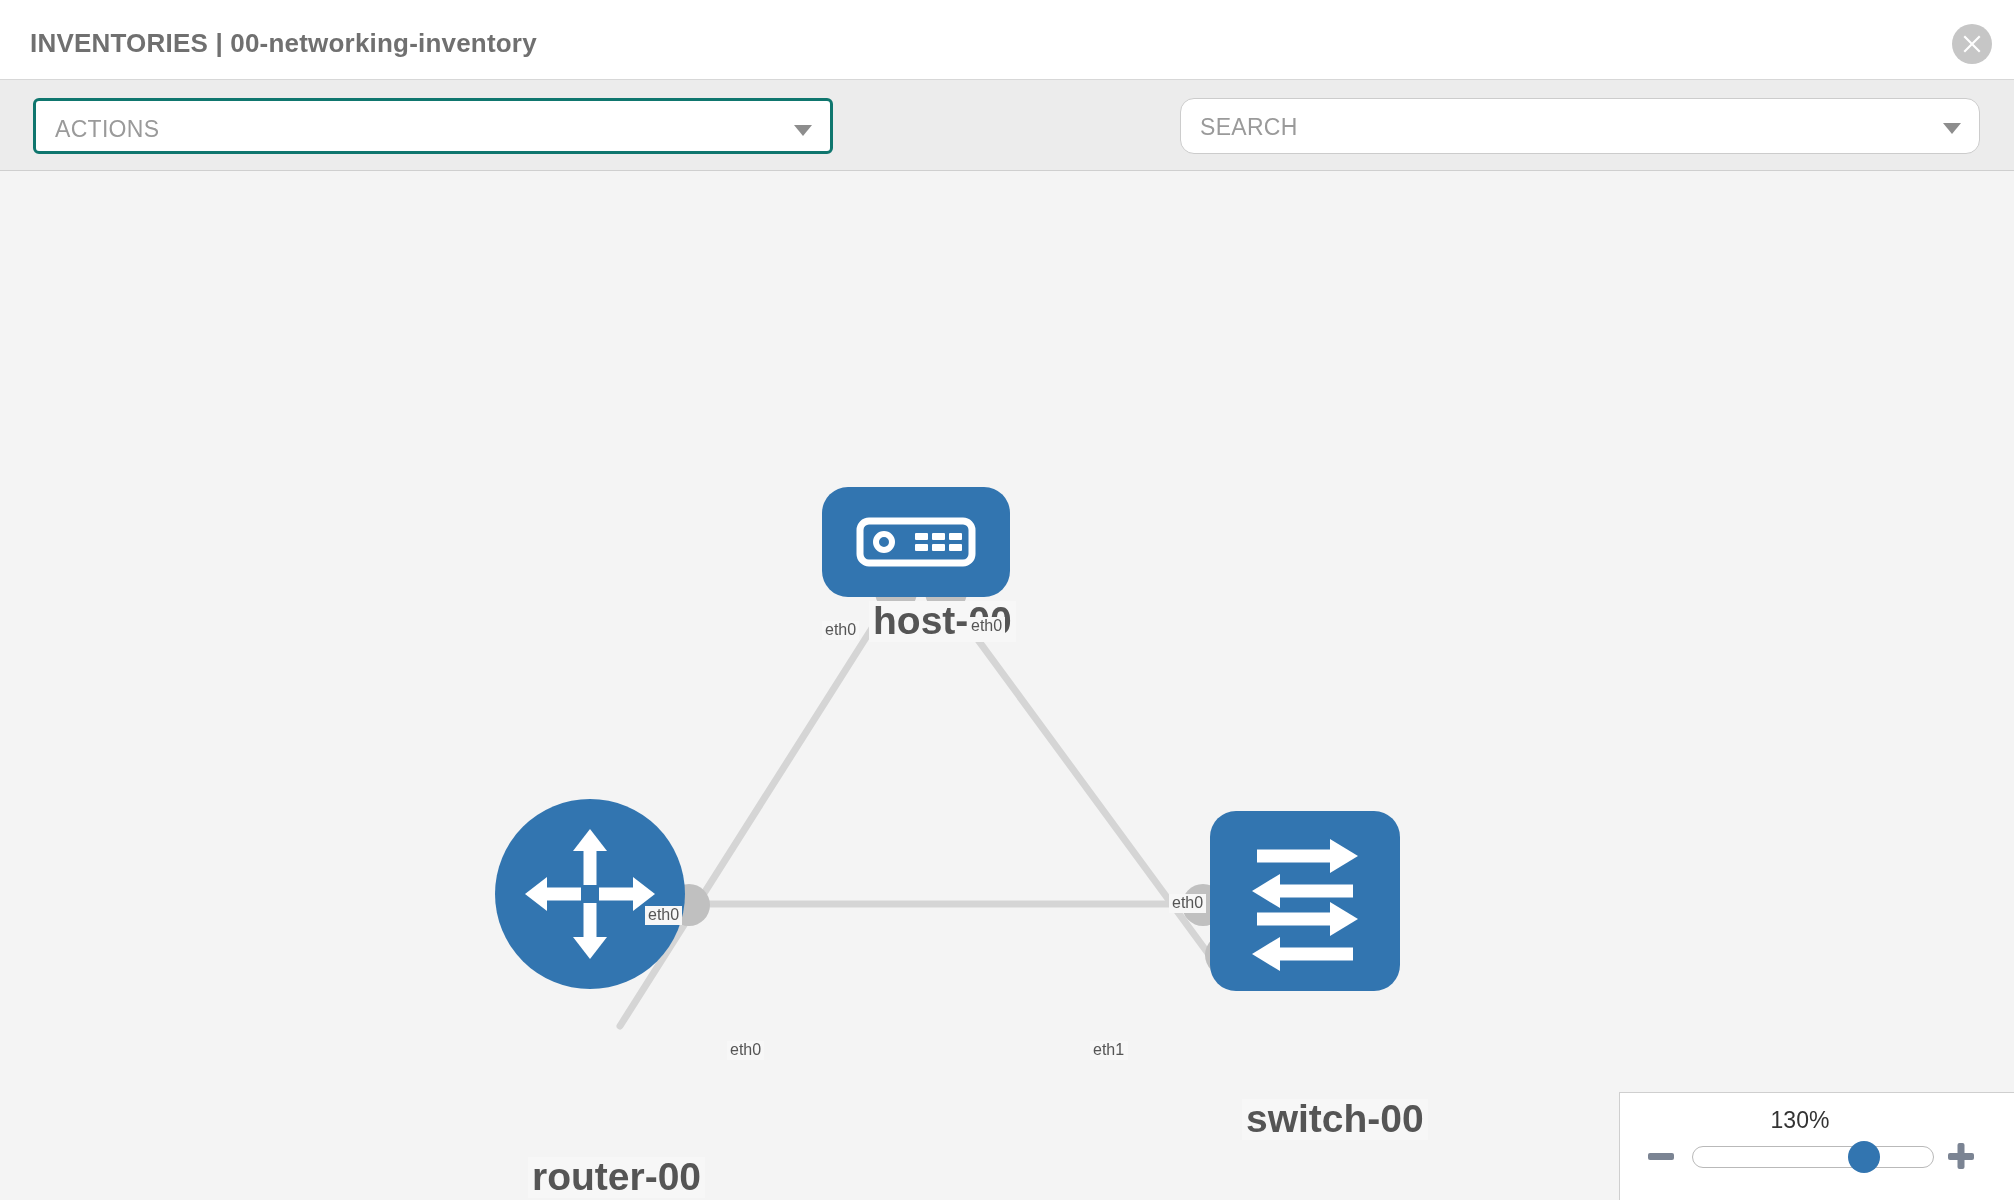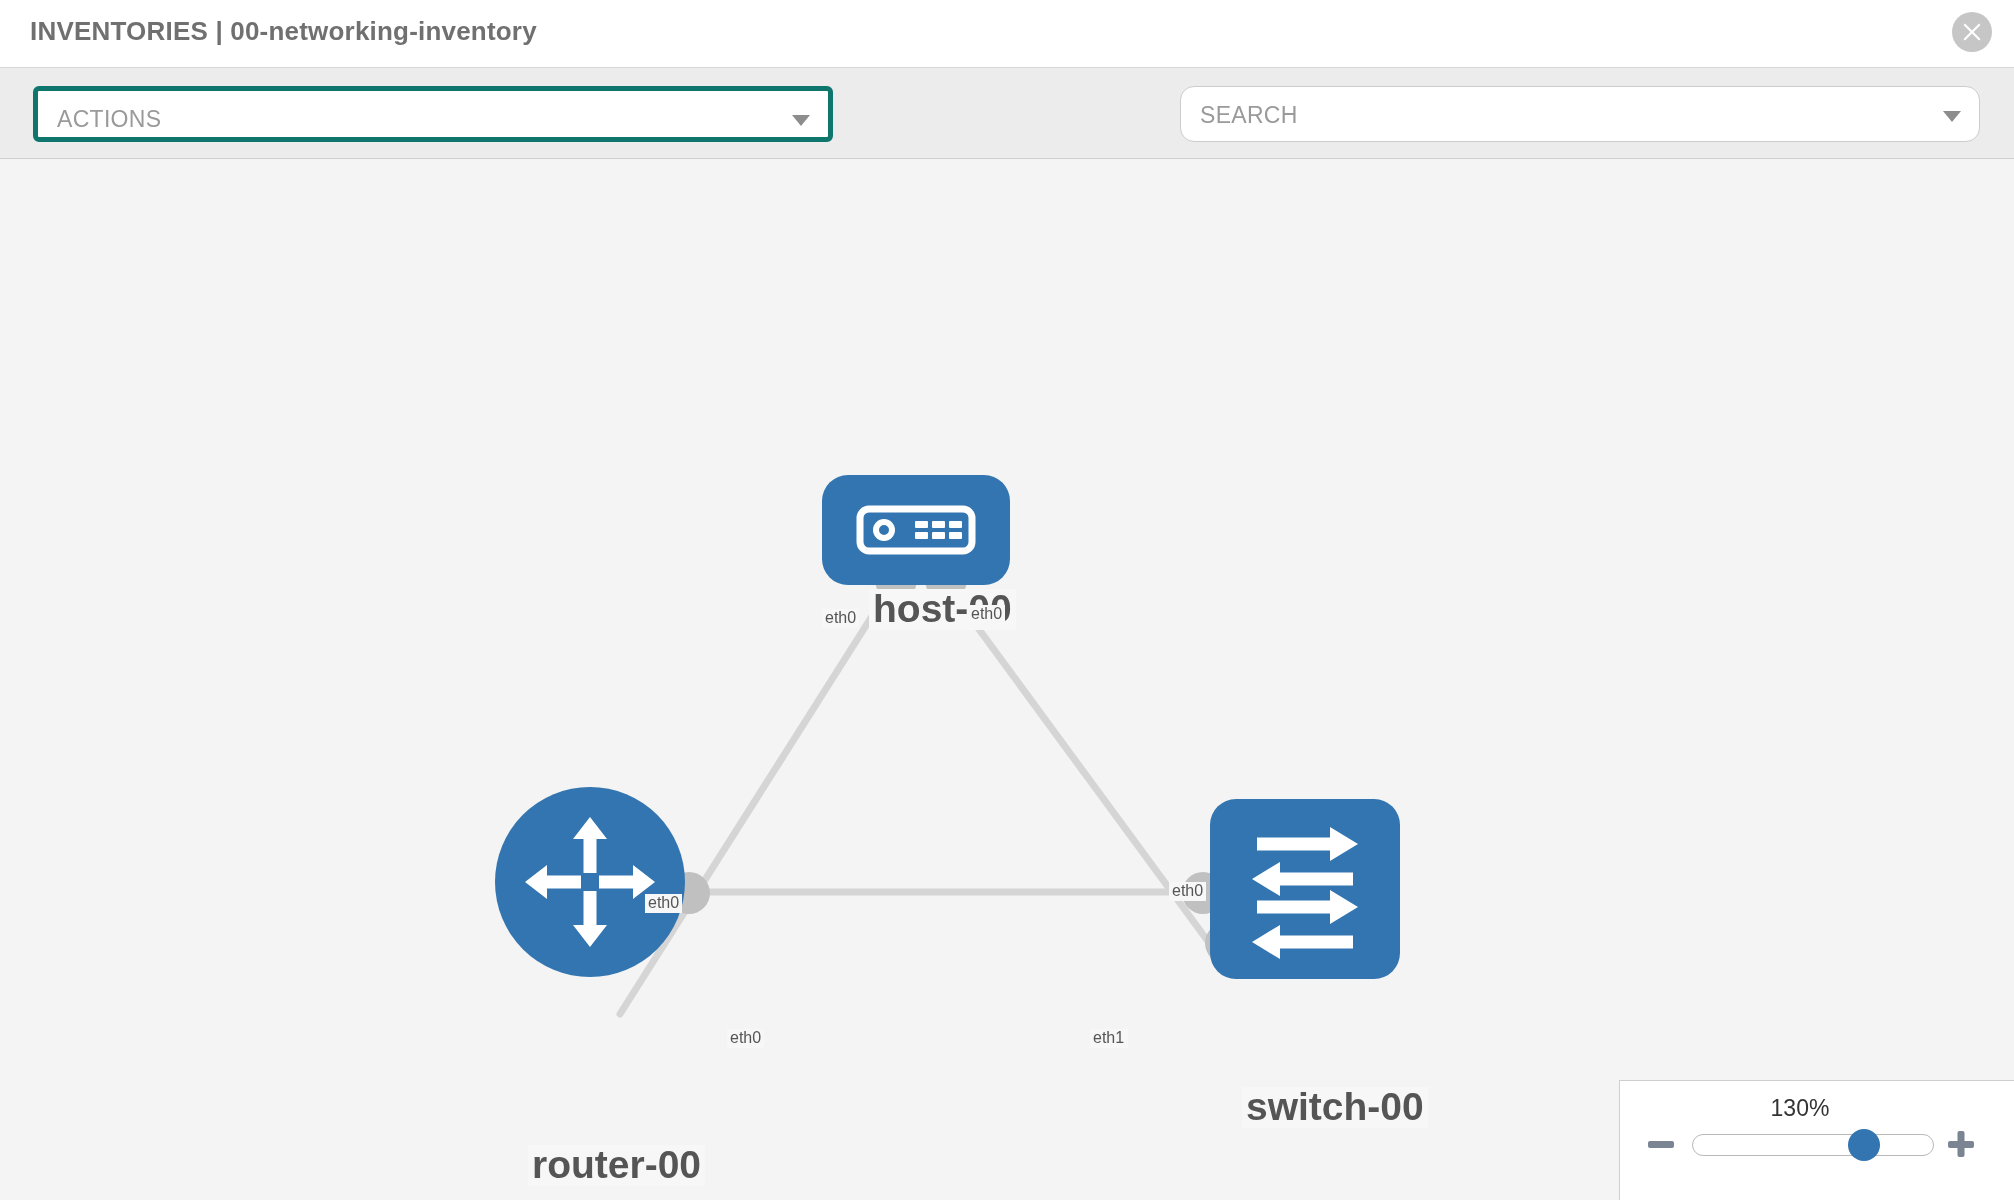--- a/index.html
+++ b/index.html
@@ -10,20 +10,21 @@
     overflow: hidden;
     background: #ffffff;
     font-family: "Liberation Sans", sans-serif;
   }
 
   #app {
     position: relative;
     width: 2014px;
     height: 1044px;
     background: #737373;
+    margin-top: 12px;
   }
 
   
   .titlebar {
     position: absolute;
     left: 0; top: 0;
     width: 2014px;
     height: 68px;
     background: #ffffff;
     border-bottom: 1px solid #d7d7d7;
@@ -62,21 +63,21 @@
     box-sizing: border-box;
   }
 
   .actions-select {
     position: absolute;
     left: 33px;
     top: 18px;
     width: 800px;
     height: 56px;
     background: #ffffff;
-    border: 5px solid #0f766e;
+    border: 3px solid #0f766e;
     border-radius: 6px;
     box-sizing: border-box;
     cursor: pointer;
   }
   .actions-label {
     position: absolute;
     left: 19px;
     top: 15px;
     font-size: 23px;
     color: #9a9a9a;

